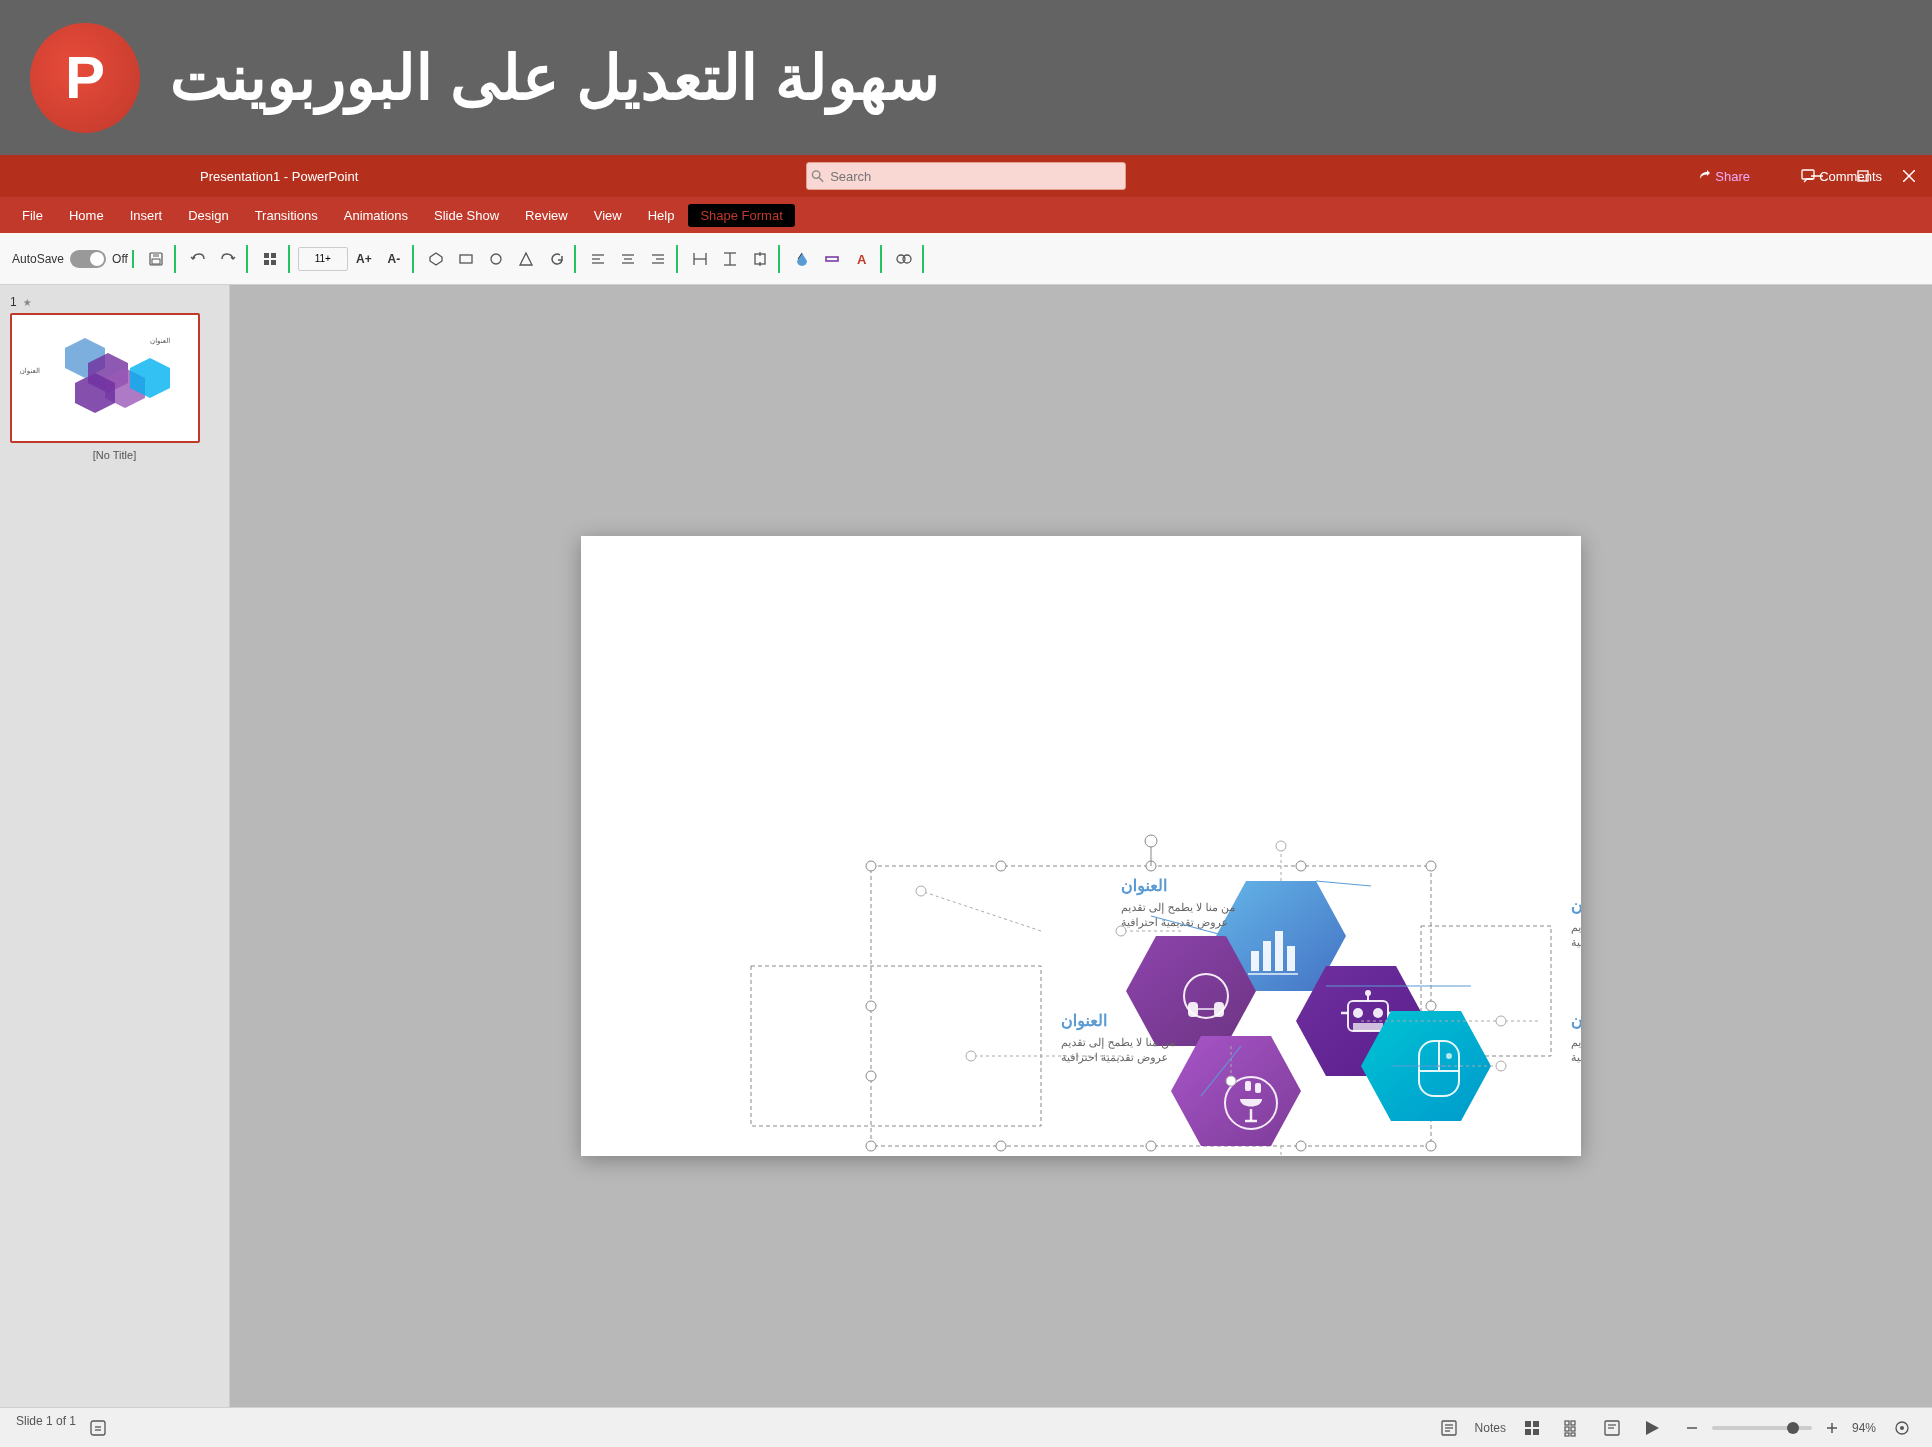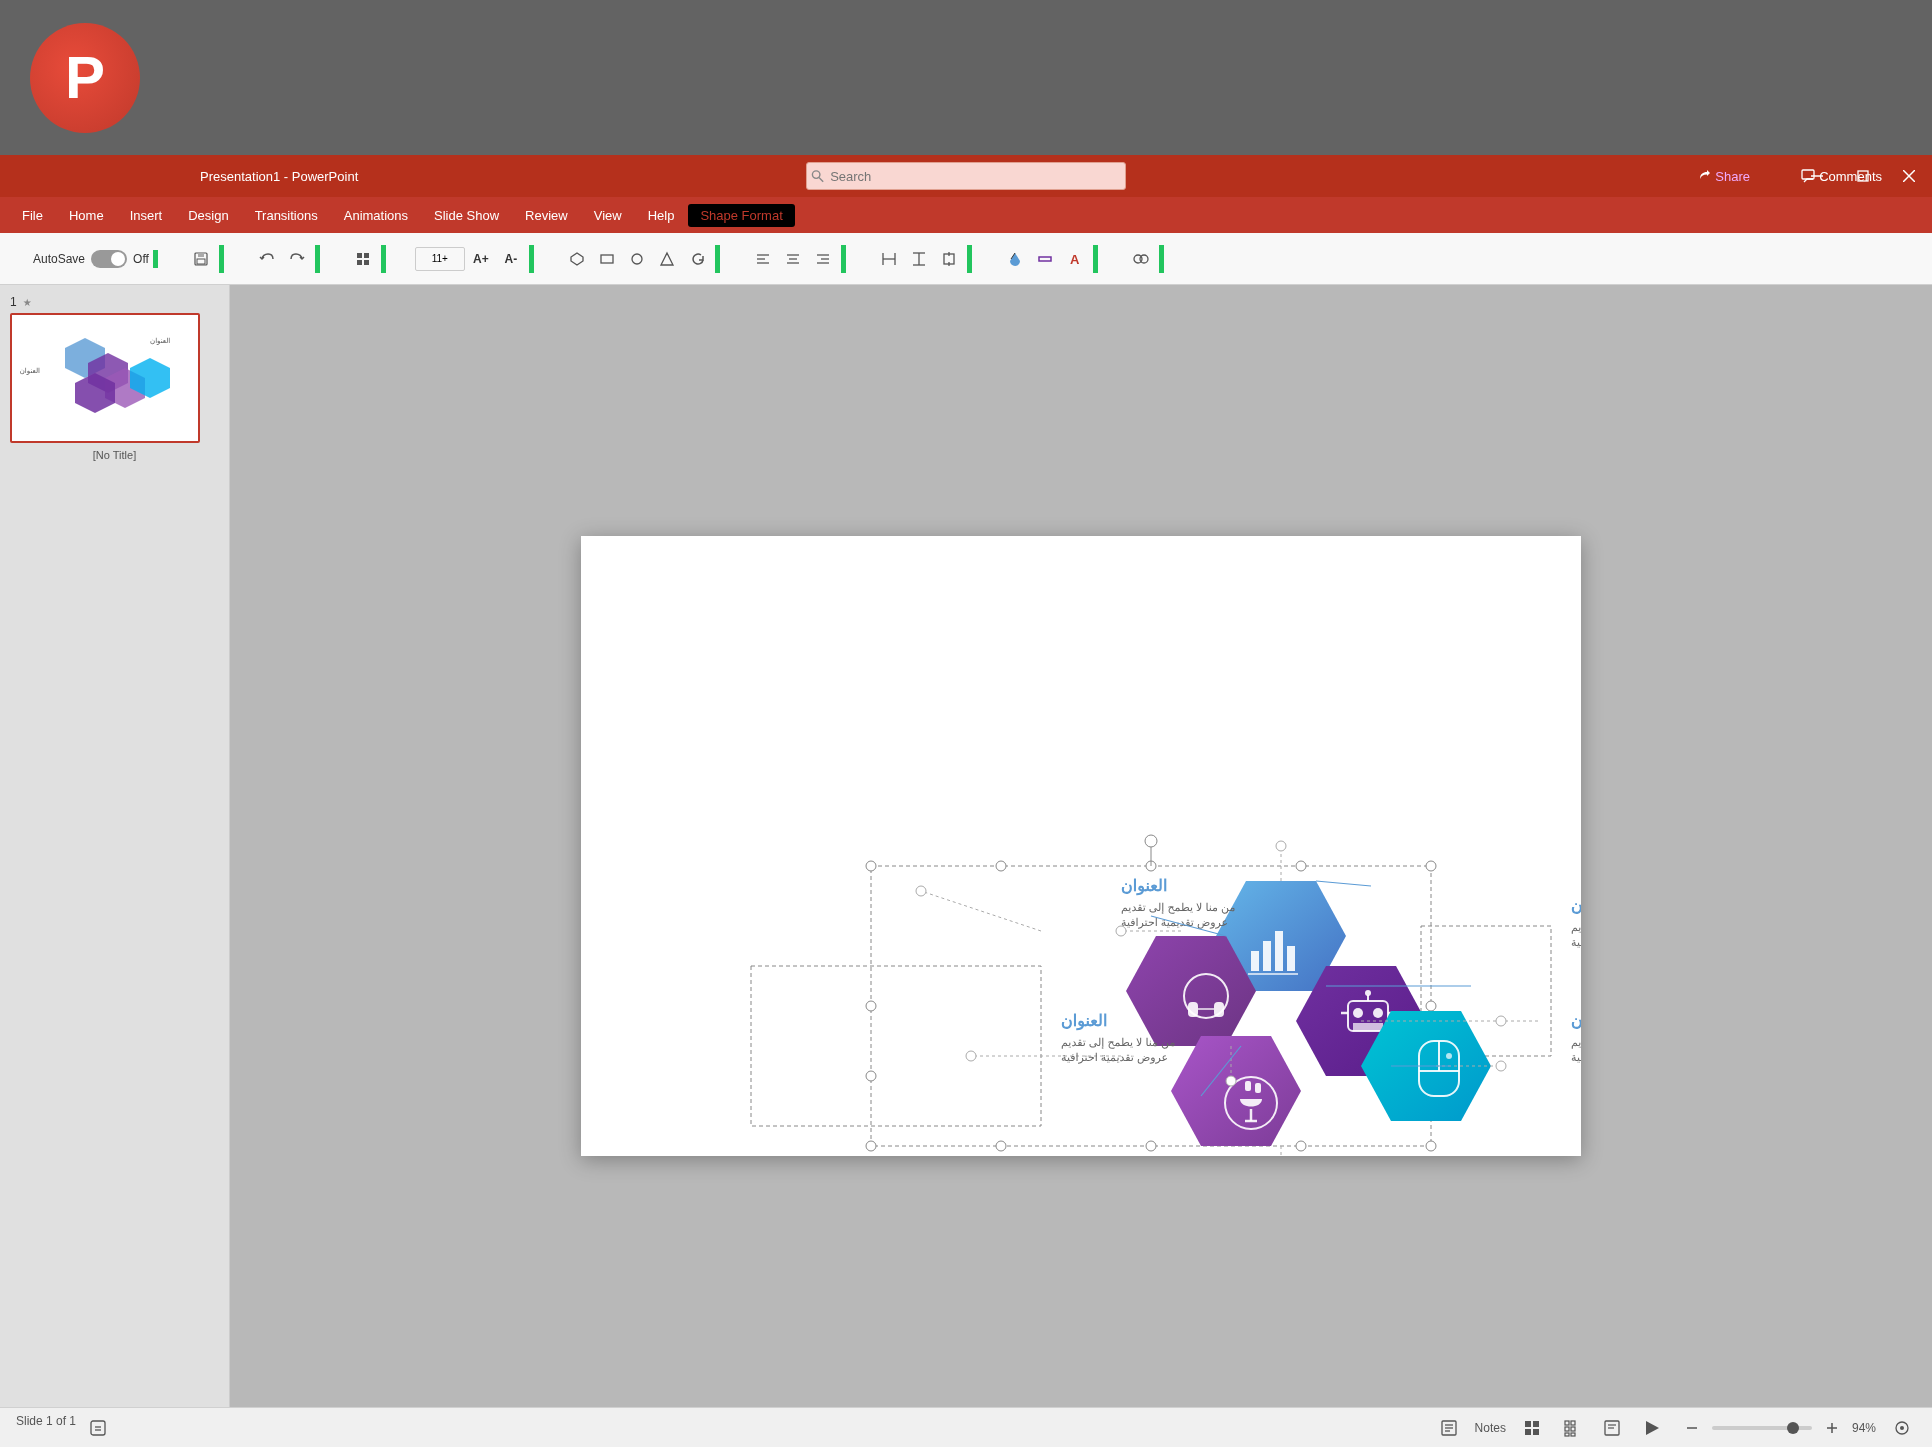--- a/index.html
+++ b/index.html
@@ -141,22 +141,21 @@
       display: flex;
       align-items: center;
       padding: 0 8px;
       gap: 4px;
     }
     .toolbar-group {
       display: flex;
       align-items: center;
       gap: 2px;
       padding: 0 4px;
-      border-right: 5px solid #22c55e;
-      margin-left: 21px;
+      border-right: 2px solid #22c55e;
     }
     .toolbar-btn {
       width: 28px;
       height: 28px;
       display: flex;
       align-items: center;
       justify-content: center;
       border-radius: 3px;
       cursor: pointer;
       font-size: 14px;
@@ -317,20 +316,23 @@
       width: 100%;
       height: 100%;
     }
   </style>
 </head>
 <body>
 
 <div class="top-header">
   <div class="logo-circle">
     <span>P</span>
+  </div>
+  <div class="app-title">
+    <span>سهولة التعديل على </span><span>البوربوينت</span>
   </div>
 </div>
 
 <div class="title-bar">
   <div class="title-center">Presentation1 - PowerPoint</div>
   <div class="search-box">
     <svg width="14" height="14" viewBox="0 0 14 14">
       <circle cx="5.5" cy="5.5" r="4" fill="none" stroke="#888" stroke-width="1.5"></circle>
       <line x1="8.5" y1="8.5" x2="13" y2="13" stroke="#888" stroke-width="1.5"></line>
     </svg>

